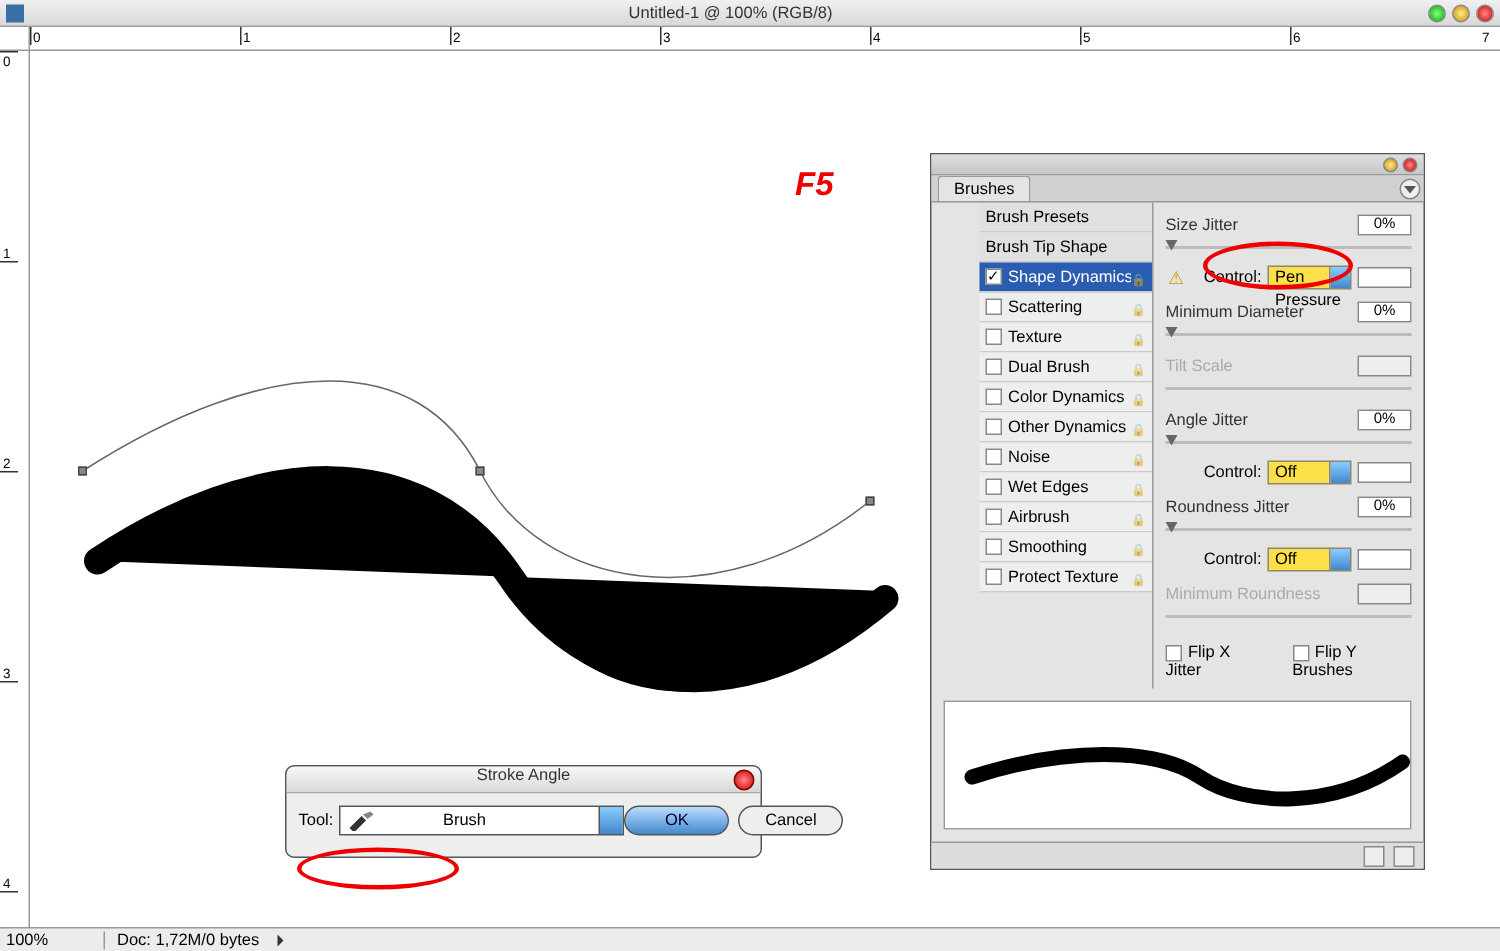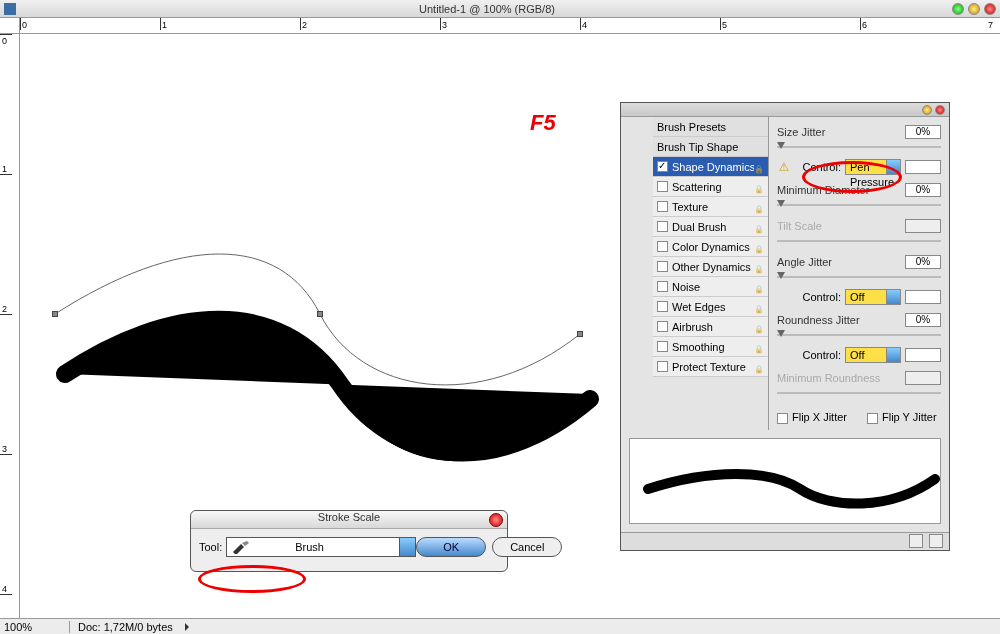--- a/index.html
+++ b/index.html
@@ -159,21 +159,21 @@
     <path d="M 540 380 C 555 372, 565 368, 570 365" stroke="#000" stroke-width="6" stroke-linecap="round" fill="none"></path>
   </svg>
   <div class="anchor" style="top:277px;left:32px"></div>
   <div class="anchor" style="top:277px;left:297px"></div>
   <div class="anchor" style="top:297px;left:557px"></div>
 </div>
 
 <div class="f5">F5</div>
 
 <div class="stroke-dialog">
-  <div class="dlg-title">Stroke Scale</div>
+  <div class="dlg-title">Stroke Angle</div>
   <div class="dlg-close" style="position:absolute;right:4px;top:2px"></div>
   <div class="body">
     <div style="flex:1">
       <div class="tool-row">
         <label>Tool:</label>
         <div class="tool-select">
           <span class="br-icon">
             <svg viewBox="0 0 20 14">
                 <path d="M2 12 L10 4 L13 7 L5 15 Z" fill="#333"></path>
                 <path d="M11 3 L16 1 L18 3 L14 6 Z" fill="#888"></path>
@@ -190,20 +190,24 @@
     </div>
   </div>
 </div>
 <div class="red-ellipse" style="top:565px;left:198px;width:108px;height:28px"></div>
 
 <div class="brushes-panel">
   <div class="panel-traffic">
     <span class="t-yellow"></span>
     <span class="t-red"></span>
   </div>
+  <div class="tab-row">
+    <div class="tab">Brushes</div>
+    <div class="menu-btn"></div>
+  </div>
   <div class="content">
     <div class="left-col">
       <div class="item hdr">
           <span class="txt">Brush Presets</span>
         </div>
       <div class="item hdr">
           <span class="txt">Brush Tip Shape</span>
         </div>
       <div class="item sel">
           <span class="cb on"></span>
@@ -313,21 +317,21 @@
         <div class="select"><span>Off</span><span class="sel-arr"></span></div>
         <div class="box"></div>
       </div>
       <div class="ctrl-row">
           <span class="ctrl-label dis">Minimum Roundness</span>
           <span class="ctrl-val" style="background:#eee"></span>
         </div>
       <div class="mini-slider"></div>
       <div class="flip-row">
         <span><span class="cb"></span><span>Flip X Jitter</span></span>
-        <span><span class="cb"></span><span>Flip Y Jitter</span></span>
+        <span><span class="cb"></span><span>Flip Y Brushes</span></span>
       </div>
     </div>
   </div>
   <div class="preview-area">
     <svg width="100%" height="100%">
         <path d="M 18 50 C 80 30, 140 30, 170 50 S 260 72, 305 40" stroke="#000" stroke-width="10" stroke-linecap="round" fill="none"></path>
       </svg>
   </div>
   <div class="panel-bottom">
     <div class="pb-icon"></div>

